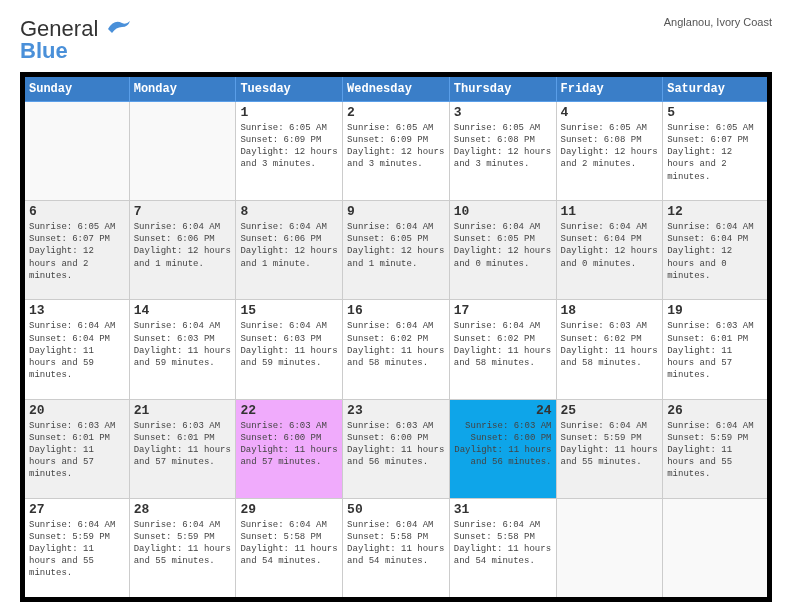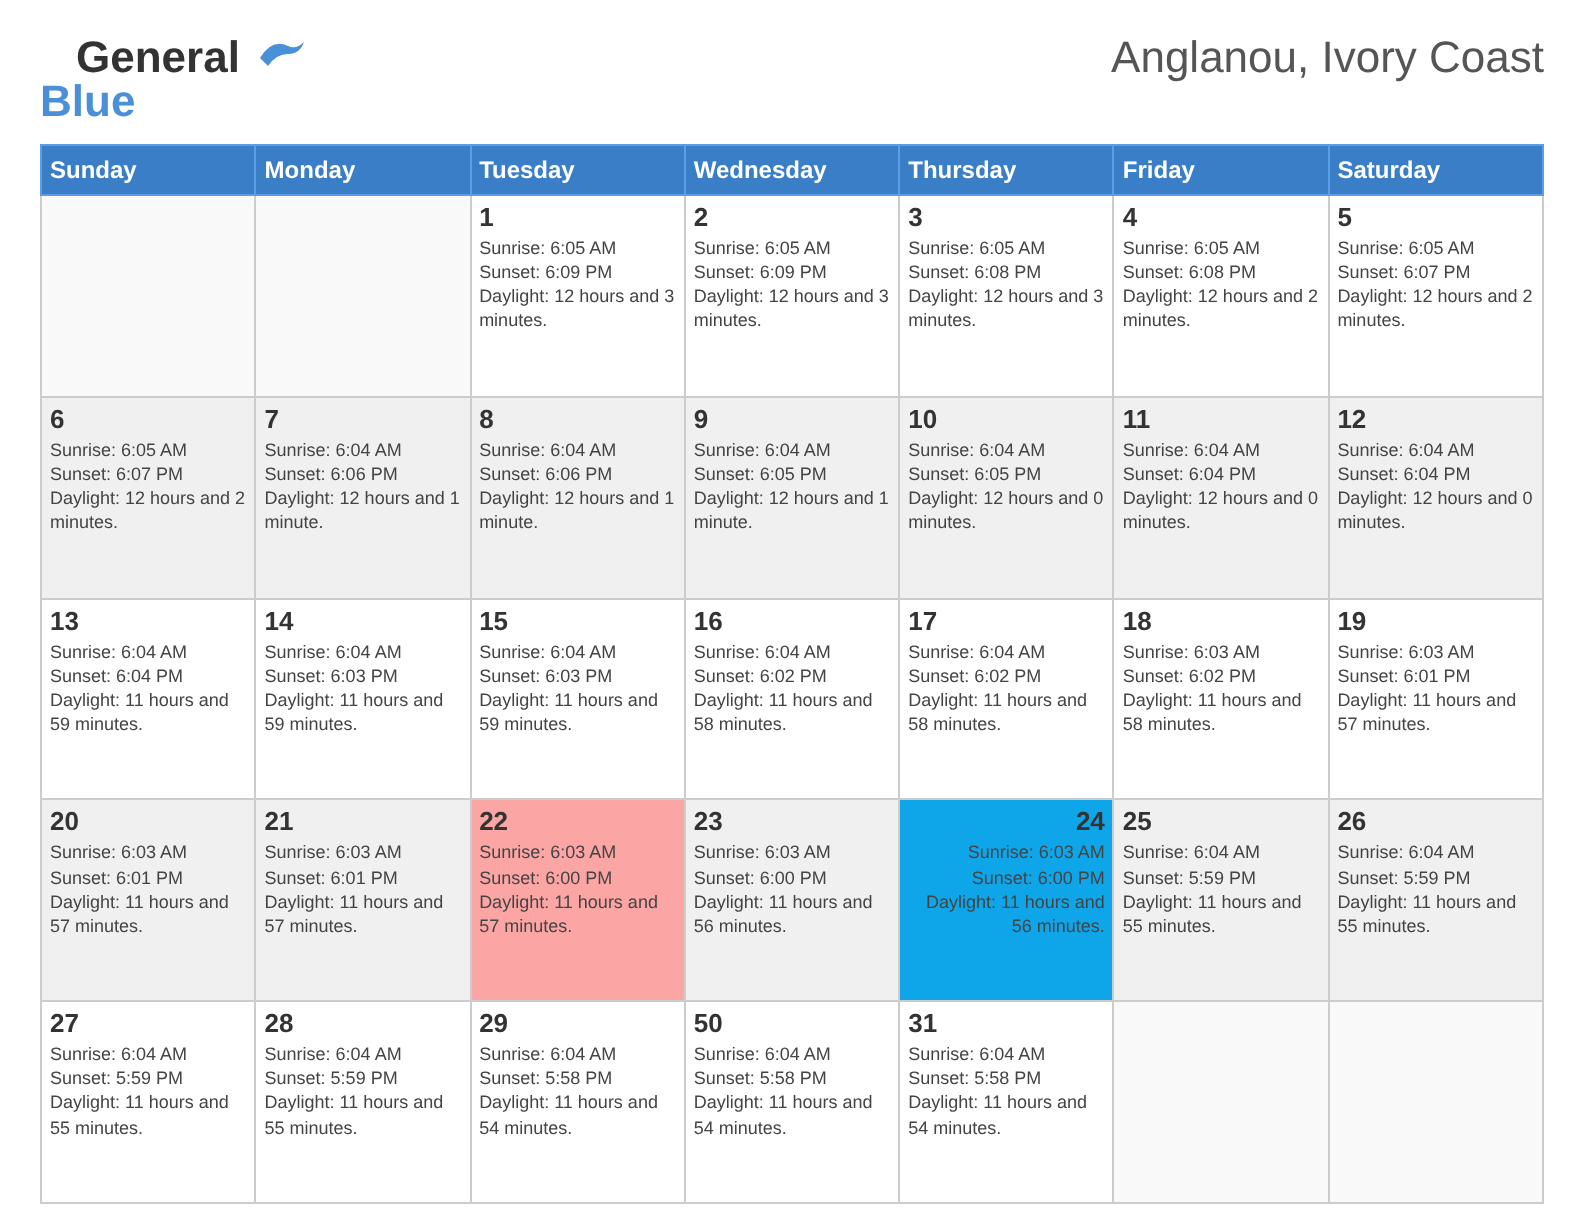--- a/index.html
+++ b/index.html
@@ -31,30 +31,31 @@
     .title-block {
       text-align: right;
     }
     .title-block h1 {
       font-size: 36px;
       font-weight: bold;
       color: #333;
       line-height: 1.1;
     }
     .title-block h2 {
-      font-size: 22px;
+      font-size: 11px;
       font-weight: normal;
       color: #555;
     }
     .calendar {
       flex: 1;
-      border: 1px solid #000000;
+      border: 5px solid #000000;
       border-collapse: collapse;
       width: 100%;
       table-layout: fixed;
+      font-family: Liberation Mono, monospace;
     }
     .calendar th {
       background: #3a7ec8;
       color: #fff;
       font-size: 12px;
       font-weight: bold;
       padding: 5px 4px;
       text-align: left;
       border: 1px solid #5a9ee8;
     }
@@ -82,21 +83,21 @@
       background: #f9f9f9;
     }
   </style>
 </head>
 <body>
 
 <div class="page">
   <div class="header">
     <div class="logo">
       <div style="display:flex;align-items:center;">
-        <span style="font-size:22px;font-weight:bold;color:#333;margin-left:18px;">General</span>
+        <span style="font-size:22px;font-weight:normal;color:#333;">General</span>
         <svg width="32" height="22" viewBox="0 0 32 22" style="margin-left:2px;margin-top:-6px;">
           <path d="M8,14 Q14,4 22,8 Q26,10 30,6 Q28,12 22,12 Q16,12 12,18 Z" fill="#4a90d9"></path>
         </svg>
       </div>
       <span style="font-size:22px;font-weight:bold;color:#4a90d9;margin-top:-4px;">Blue</span>
     </div>
     <div class="title-block">
       <h2>Anglanou, Ivory Coast</h2>
     </div>
   </div>
@@ -242,21 +243,21 @@
             <div class="day-info" style="white-space: pre-line;">Sunrise: 6:03 AM
 Sunset: 6:01 PM
 Daylight: 11 hours and 57 minutes.</div>
           </td>
           <td style="background: rgb(240, 240, 240);">
             <span class="day-num">21</span>
             <div class="day-info" style="white-space: pre-line;">Sunrise: 6:03 AM
 Sunset: 6:01 PM
 Daylight: 11 hours and 57 minutes.</div>
           </td>
-          <td style="background: #fca5a5;">
+          <td style="background: #f0abfc;">
             <span class="day-num">22</span>
             <div class="day-info" style="white-space: pre-line;">Sunrise: 6:03 AM
 Sunset: 6:00 PM
 Daylight: 11 hours and 57 minutes.</div>
           </td>
           <td style="background: rgb(240, 240, 240);">
             <span class="day-num">23</span>
             <div class="day-info" style="white-space: pre-line;">Sunrise: 6:03 AM
 Sunset: 6:00 PM
 Daylight: 11 hours and 56 minutes.</div>

